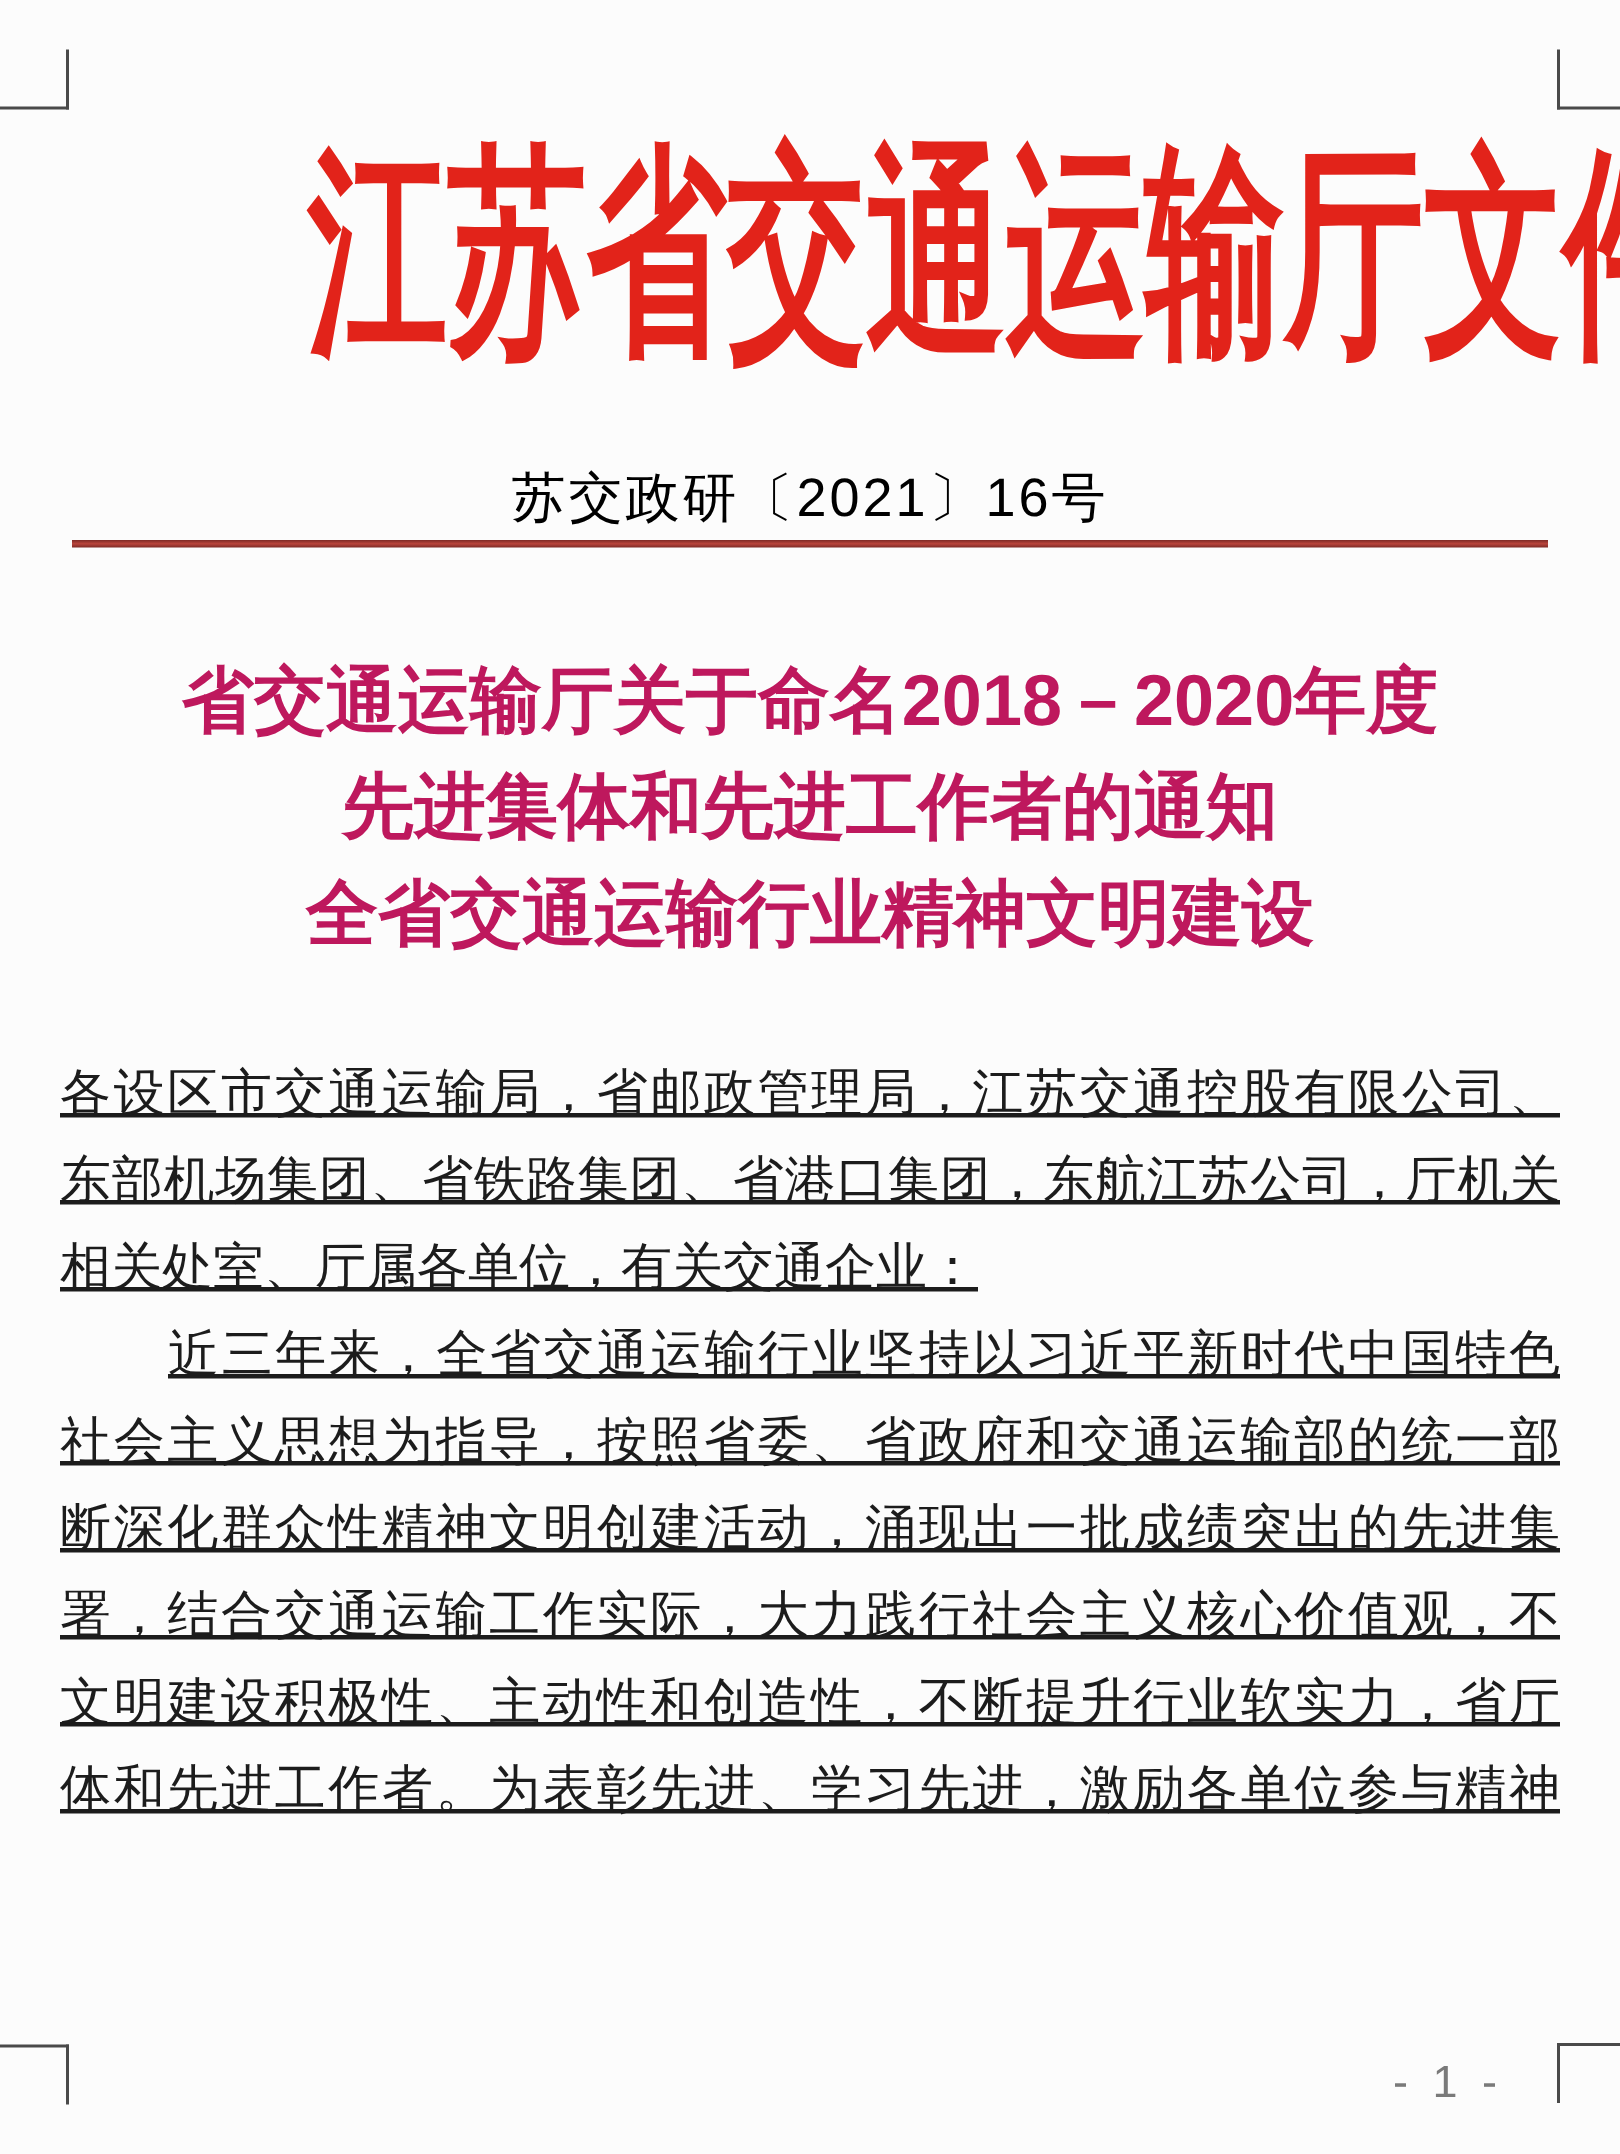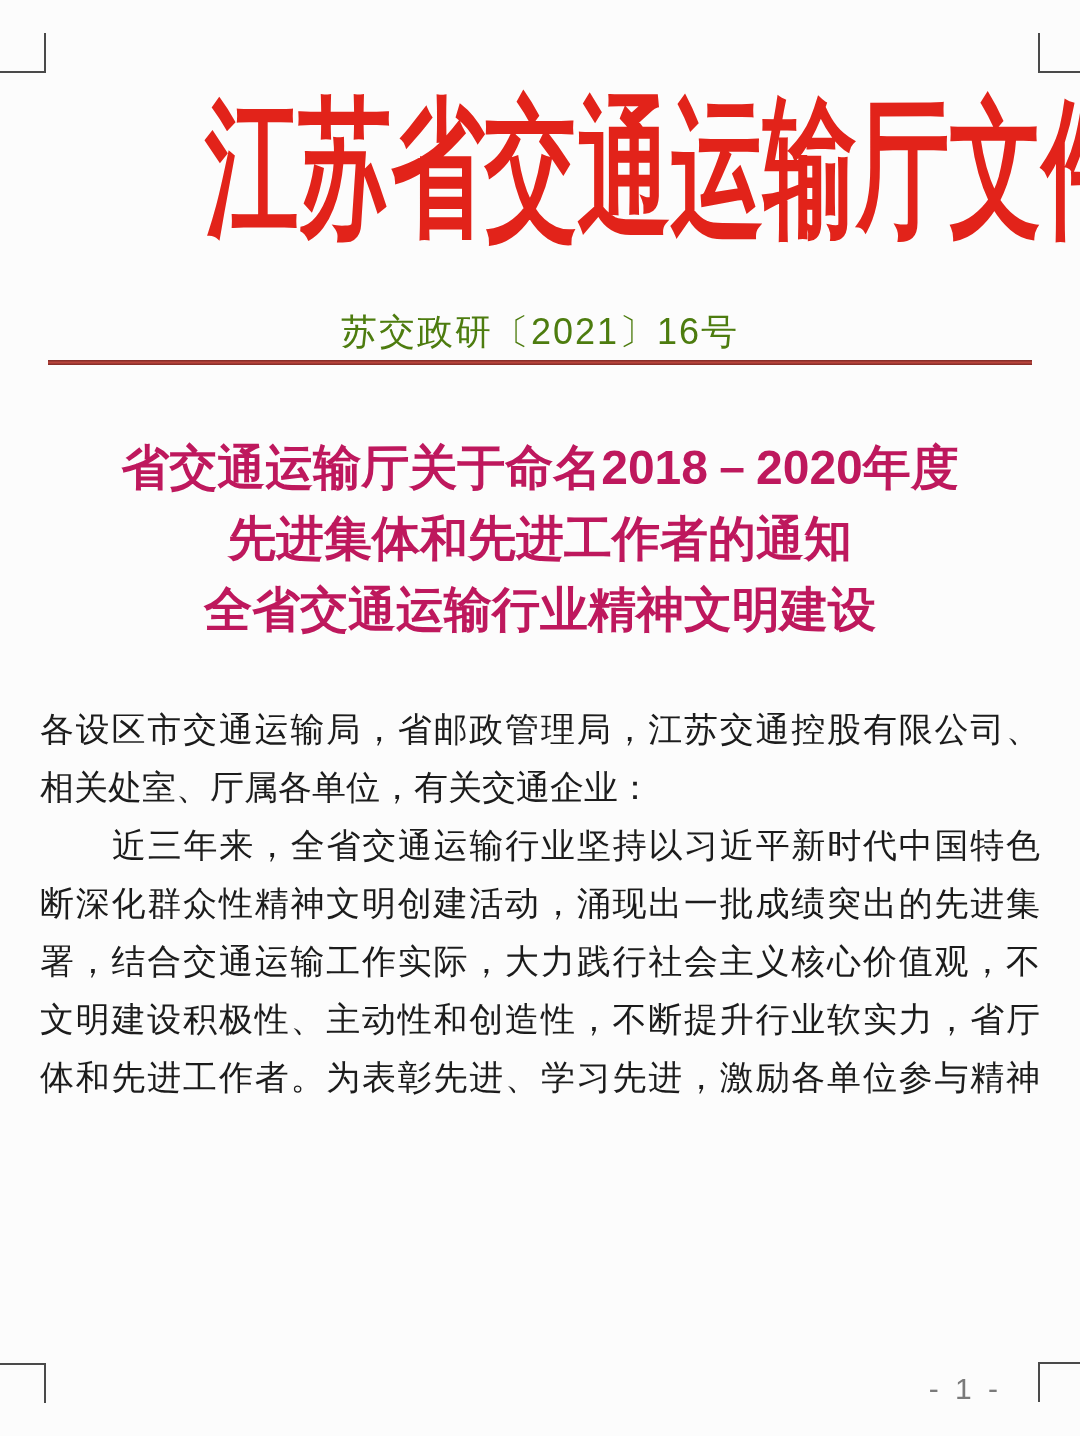--- a/index.html
+++ b/index.html
@@ -40,21 +40,21 @@
   
   .doc-number {
     position: absolute;
     top: 310px;
     left: 0;
     width: 100%;
     text-align: center;
     font-size: 36px;
     line-height: 44px;
     letter-spacing: 2px;
-    color: #4d7c0f;
+    color: #000000;
   }
 
   
   .divider {
     position: absolute;
     top: 360px;
     left: 48px;
     width: 984px;
     height: 5px;
     background: linear-gradient(to bottom, #7e2a26, #b9453c 50%, #7e2a26);
@@ -80,20 +80,21 @@
     left: 40px;
     width: 1000px;
     font-size: 34px;
     color: #1c1c1c;
   }
   .body-line {
     height: 58px;
     line-height: 58px;
     text-align: justify;
     text-align-last: justify;
+    text-decoration: underline;
   }
   .body-line.no-j { text-align: right; text-align-last: left; }
   .body-line.indent { text-indent: 72px; }
 
   
   .page-number {
     position: absolute;
     top: 1372px;
     right: 78px;
     font-size: 30px;
@@ -119,22 +120,24 @@
   <div class="divider"></div>
 
   <div class="doc-title">
     <div class="title-line">省交通运输厅关于命名2018－2020年度</div>
     <div class="title-line">先进集体和先进工作者的通知</div>
     <div class="title-line">全省交通运输行业精神文明建设</div>
   </div>
 
   <div class="doc-body">
     <div class="body-line">各设区市交通运输局，省邮政管理局，江苏交通控股有限公司、</div>
+    <div class="body-line">东部机场集团、省铁路集团、省港口集团，东航江苏公司，厅机关</div>
     <div class="body-line no-j">相关处室、厅属各单位，有关交通企业：</div>
     <div class="body-line indent">近三年来，全省交通运输行业坚持以习近平新时代中国特色</div>
+    <div class="body-line">社会主义思想为指导，按照省委、省政府和交通运输部的统一部</div>
     <div class="body-line">断深化群众性精神文明创建活动，涌现出一批成绩突出的先进集</div>
     <div class="body-line">署，结合交通运输工作实际，大力践行社会主义核心价值观，不</div>
     <div class="body-line">文明建设积极性、主动性和创造性，不断提升行业软实力，省厅</div>
     <div class="body-line">体和先进工作者。为表彰先进、学习先进，激励各单位参与精神</div>
   </div>
 
   <div class="page-number">- 1 -</div>
 
 </div>
 

